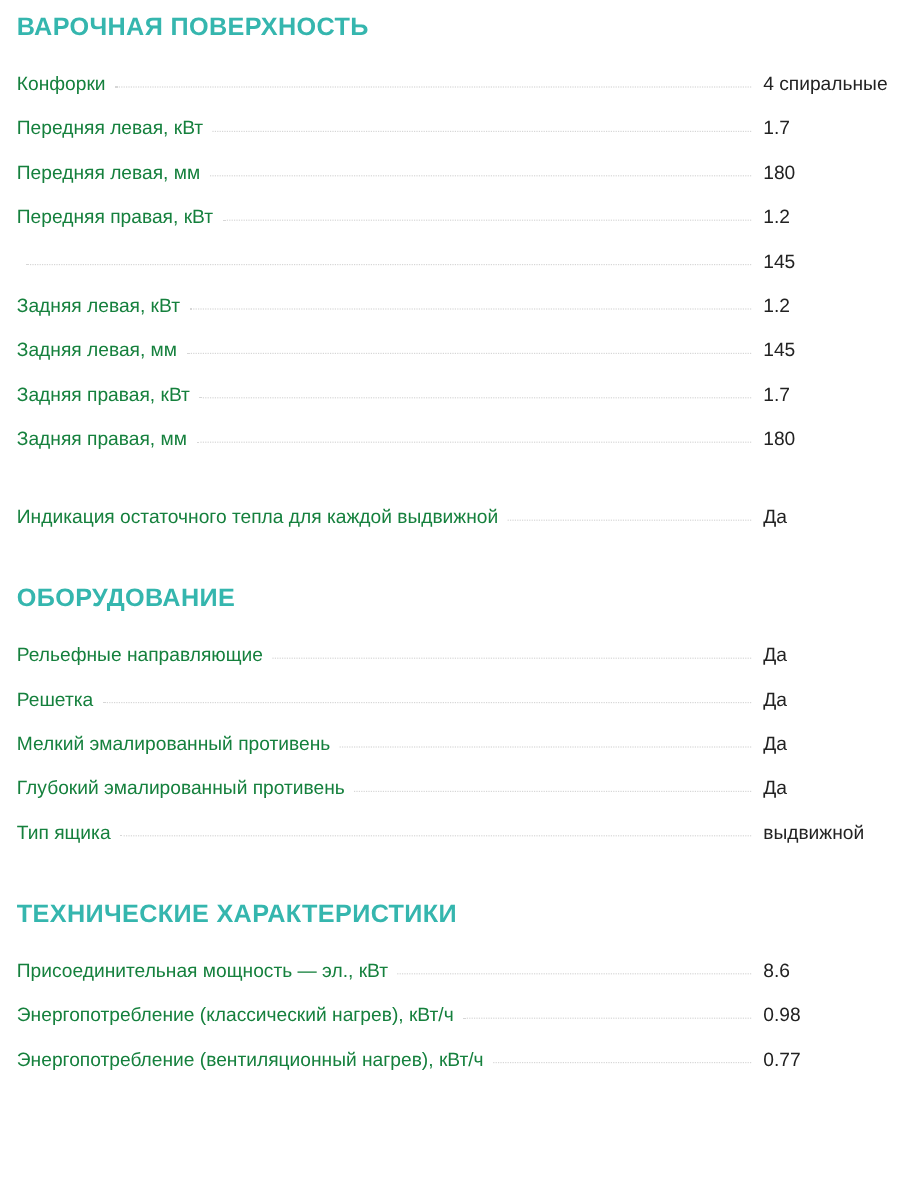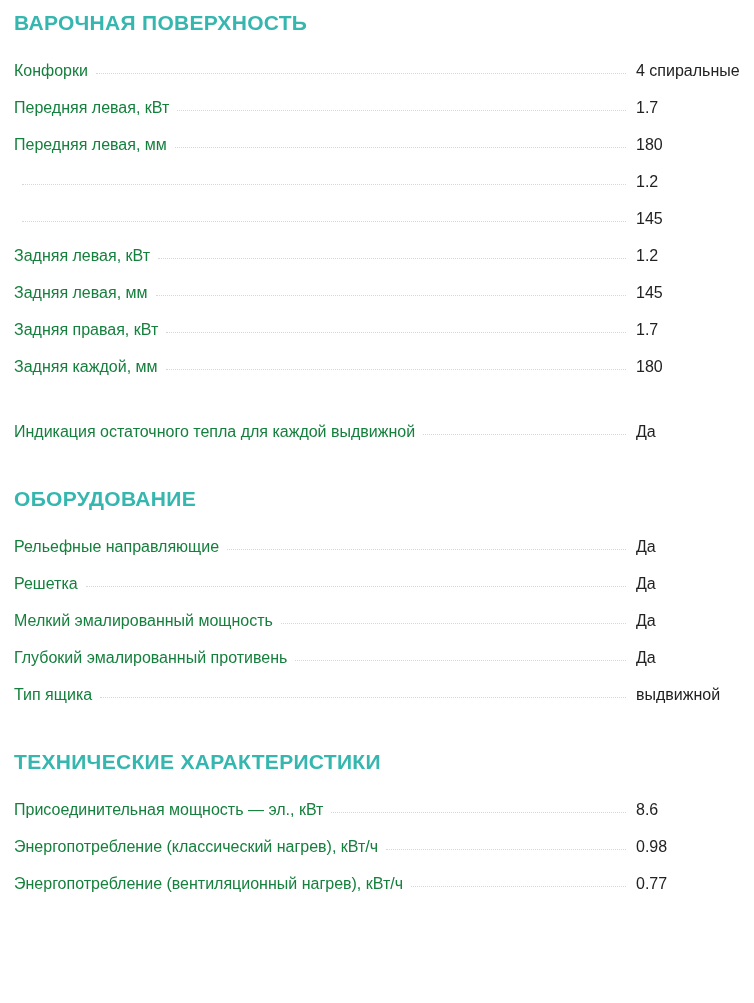--- a/index.html
+++ b/index.html
@@ -107,20 +107,21 @@
   <div class="row">
     <span class="label">Передняя левая, мм</span>
     <span class="leader"></span>
     <span class="value-cell">
       <span class="value-text">180</span>
 
     </span>
   </div>
 
   <div class="row">
+    <span class="label">Передняя правая, кВт</span>
     <span class="leader"></span>
     <span class="value-cell">
       <span class="value-text">1.2</span>
 
     </span>
   </div>
 
   <div class="row">
     <span class="leader"></span>
     <span class="value-cell">
@@ -150,21 +151,21 @@
   <div class="row">
     <span class="label">Задняя правая, кВт</span>
     <span class="leader"></span>
     <span class="value-cell">
       <span class="value-text">1.7</span>
 
     </span>
   </div>
 
   <div class="row">
-    <span class="label">Задняя каждой, мм</span>
+    <span class="label">Задняя правая, мм</span>
     <span class="leader"></span>
     <span class="value-cell">
       <span class="value-text">180</span>
 
     </span>
   </div>
 </div>
   </section>
 
   <section class="spec-section">
@@ -195,21 +196,21 @@
   <div class="row">
     <span class="label">Решетка</span>
     <span class="leader"></span>
     <span class="value-cell">
       <span class="value-text">Да</span>
 
     </span>
   </div>
 
   <div class="row">
-    <span class="label">Мелкий эмалированный мощность</span>
+    <span class="label">Мелкий эмалированный противень</span>
     <span class="leader"></span>
     <span class="value-cell">
       <span class="value-text">Да</span>
 
     </span>
   </div>
 
   <div class="row">
     <span class="label">Глубокий эмалированный противень</span>
     <span class="leader"></span>

